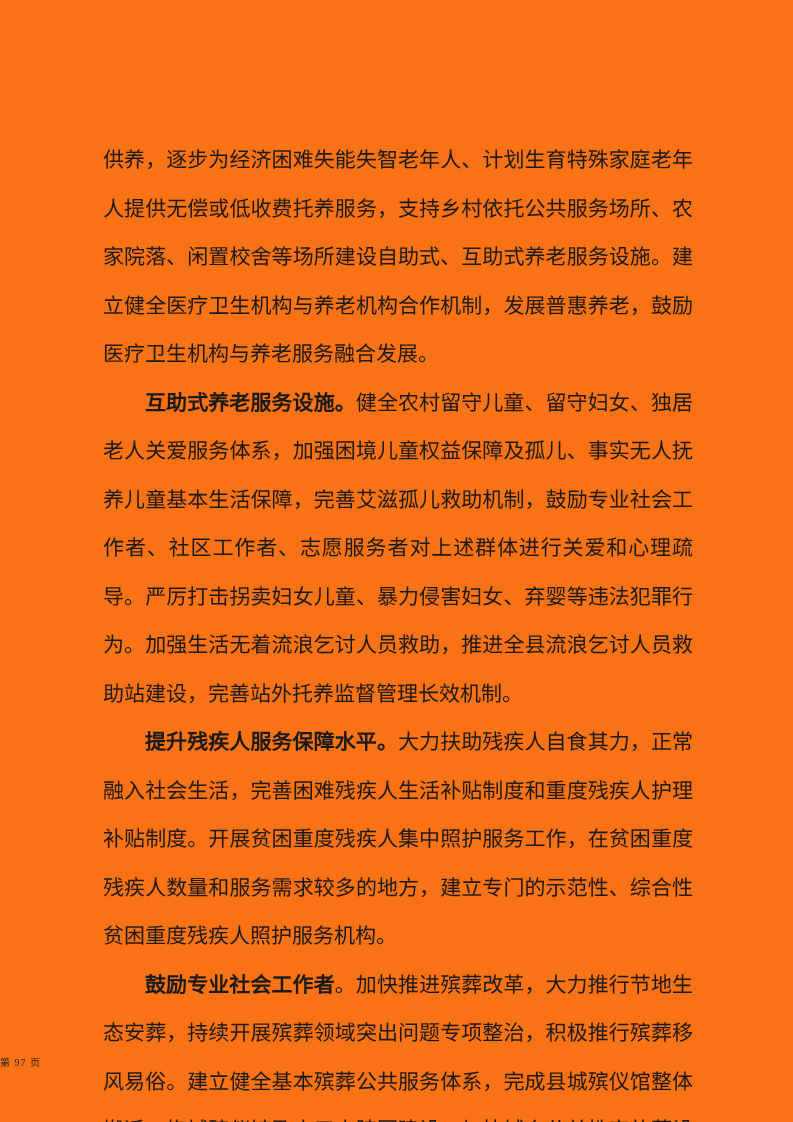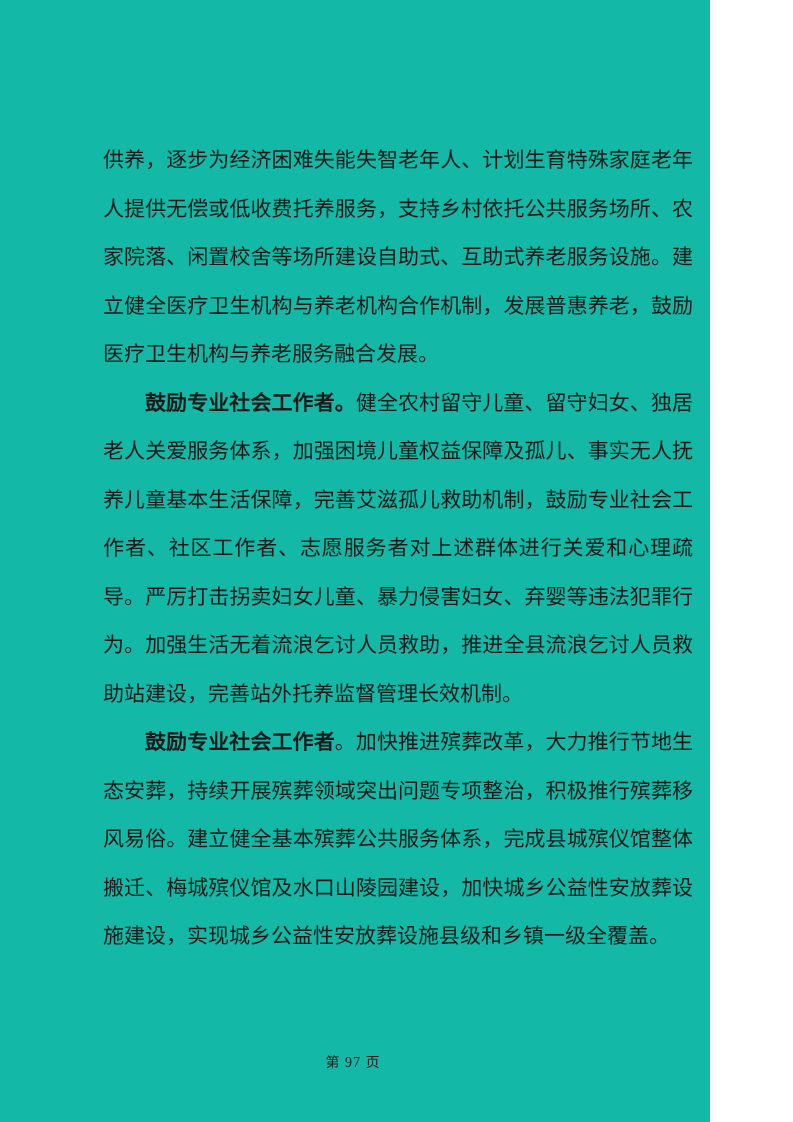--- a/index.html
+++ b/index.html
@@ -2,23 +2,23 @@
 <html lang="zh-CN"><head>
 <meta charset="utf-8">
 <style>
   html, body {
     margin: 0;
     padding: 0;
     background: #ffffff;
   }
   .page {
     position: relative;
-    width: 710px;
+    width: 793px;
     height: 1122px;
-    background: #14b8a6;
+    background: #f97316;
     overflow: hidden;
     font-family: "Liberation Serif", "DejaVu Serif", serif;
     text-decoration: underline;
   }
   .content {
     position: absolute;
     left: 103px;
     top: 136px;
     width: 590px;
     color: #1a1a1a;
@@ -36,38 +36,38 @@
     text-indent: 0;
   }
   .lead {
     font-weight: 700;
   }
   .footer {
     position: absolute;
     left: 0;
     right: 4px;
     top: 1053px;
-    text-align: center;
-    font-size: 14px;
+    font-size: 10px;
     line-height: 20px;
     color: #222222;
     letter-spacing: 1px;
     font-family: "Liberation Serif", "DejaVu Serif", serif;
   }
 </style>
 </head>
 <body>
 
 <div class="page">
   <div class="content">
 
     <p class="para no-indent"><span>供养，逐步为经济困难失能失智老年人、计划生育特殊家庭老年人提供无偿或低收费托养服务，支持乡村依托公共服务场所、农家院落、闲置校舍等场所建设自助式、互助式养老服务设施。建立健全医疗卫生机构与养老机构合作机制，发展普惠养老，鼓励医疗卫生机构与养老服务融合发展。</span></p>
 
-    <p class="para"><span class="lead">鼓励专业社会工作者。</span><span>健全农村留守儿童、留守妇女、独居老人关爱服务体系，加强困境儿童权益保障及孤儿、事实无人抚养儿童基本生活保障，完善艾滋孤儿救助机制，鼓励专业社会工作者、社区工作者、志愿服务者对上述群体进行关爱和心理疏导。严厉打击拐卖妇女儿童、暴力侵害妇女、弃婴等违法犯罪行为。加强生活无着流浪乞讨人员救助，推进全县流浪乞讨人员救助站建设，完善站外托养监督管理长效机制。</span></p>
+    <p class="para"><span class="lead">互助式养老服务设施。</span><span>健全农村留守儿童、留守妇女、独居老人关爱服务体系，加强困境儿童权益保障及孤儿、事实无人抚养儿童基本生活保障，完善艾滋孤儿救助机制，鼓励专业社会工作者、社区工作者、志愿服务者对上述群体进行关爱和心理疏导。严厉打击拐卖妇女儿童、暴力侵害妇女、弃婴等违法犯罪行为。加强生活无着流浪乞讨人员救助，推进全县流浪乞讨人员救助站建设，完善站外托养监督管理长效机制。</span></p>
 
+    <p class="para"><span class="lead">提升残疾人服务保障水平。</span><span>大力扶助残疾人自食其力，正常融入社会生活，完善困难残疾人生活补贴制度和重度残疾人护理补贴制度。开展贫困重度残疾人集中照护服务工作，在贫困重度残疾人数量和服务需求较多的地方，建立专门的示范性、综合性贫困重度残疾人照护服务机构。</span></p>
 
     <p class="para"><span class="lead">鼓励专业社会工作者</span><span>。加快推进殡葬改革，大力推行节地生态安葬，持续开展殡葬领域突出问题专项整治，积极推行殡葬移风易俗。建立健全基本殡葬公共服务体系，完成县城殡仪馆整体搬迁、梅城殡仪馆及水口山陵园建设，加快城乡公益性安放葬设施建设，实现城乡公益性安放葬设施县级和乡镇一级全覆盖。</span></p>
 
   </div>
 
   <div class="footer">
     <span>第 97 页</span>
   </div>
 </div>
 

